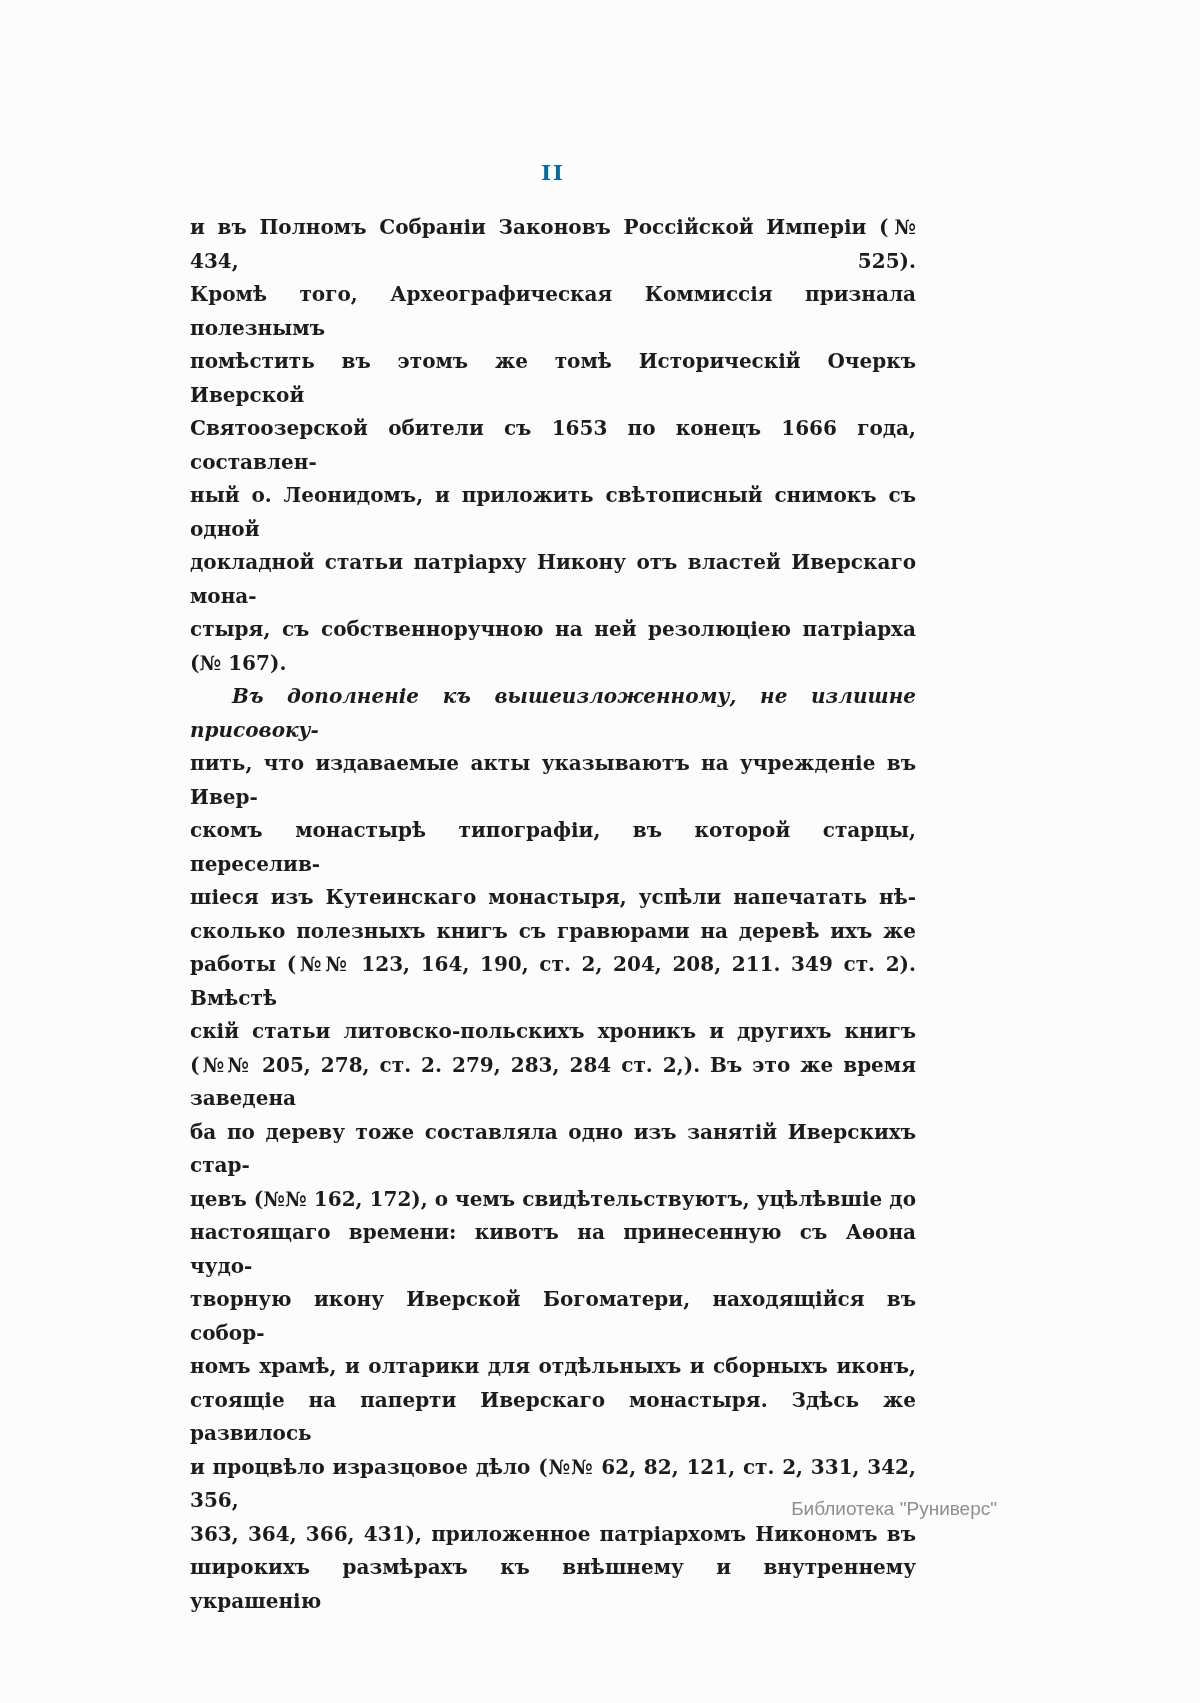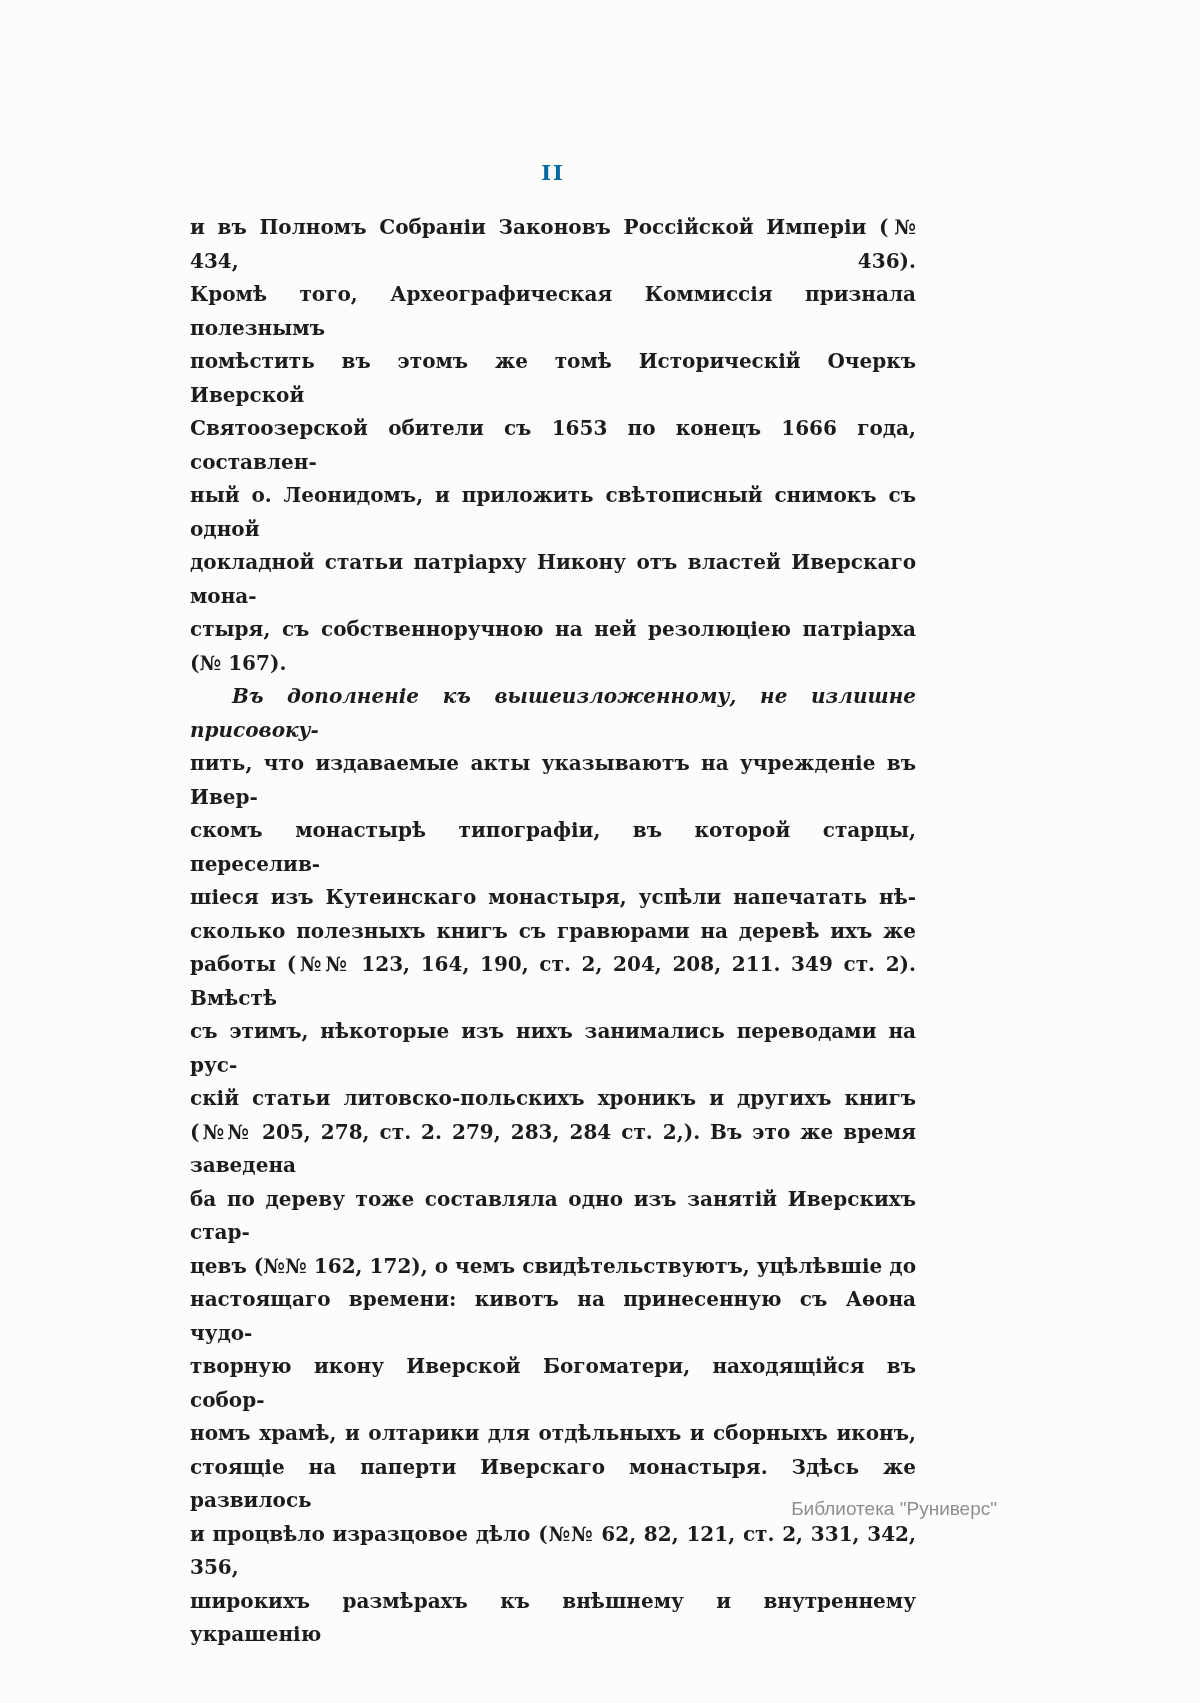--- a/index.html
+++ b/index.html
@@ -55,43 +55,43 @@
   }
 </style>
 </head>
 <body>
 
 <div class="page">
   <div class="page-number">II</div>
 
   <div class="text-block">
       <div class="paragraph">
-        <div class="line">и въ Полномъ Собраніи Законовъ Россійской Имперіи (№ 434, 436).</div>
+        <div class="line">и въ Полномъ Собраніи Законовъ Россійской Имперіи (№ 434, 525).</div>
         <div class="line">Кромѣ того, Археографическая Коммиссія признала полезнымъ</div>
         <div class="line">помѣстить въ этомъ же томѣ Историческій Очеркъ Иверской</div>
         <div class="line">Святоозерской обители съ 1653 по конецъ 1666 года, составлен-</div>
         <div class="line">ный о. Леонидомъ, и приложить свѣтописный снимокъ съ одной</div>
         <div class="line">докладной статьи патріарху Никону отъ властей Иверскаго мона-</div>
         <div class="line last">стыря, съ собственноручною на ней резолюціею патріарха (№ 167).</div>
       </div>
       <div class="paragraph">
         <div class="line indent">Въ дополненіе къ вышеизложенному, не излишне присовоку-</div>
         <div class="line">пить, что издаваемые акты указываютъ на учрежденіе въ Ивер-</div>
         <div class="line">скомъ монастырѣ типографіи, въ которой старцы, переселив-</div>
         <div class="line">шіеся изъ Кутеинскаго монастыря, успѣли напечатать нѣ-</div>
         <div class="line">сколько полезныхъ книгъ съ гравюрами на деревѣ ихъ же</div>
         <div class="line">работы (№№ 123, 164, 190, ст. 2, 204, 208, 211. 349 ст. 2). Вмѣстѣ</div>
-        <div class="line">съ этимъ, нѣкоторые изъ нихъ занимались переводами на рус-</div>
         <div class="line">скій статьи литовско-польскихъ хроникъ и другихъ книгъ</div>
         <div class="line">(№№ 205, 278, ст. 2. 279, 283, 284 ст. 2,). Въ это же время заведена</div>
         <div class="line">ба по дереву тоже составляла одно изъ занятій Иверскихъ стар-</div>
         <div class="line">цевъ (№№ 162, 172), о чемъ свидѣтельствуютъ, уцѣлѣвшіе до</div>
         <div class="line">настоящаго времени: кивотъ на принесенную съ Аѳона чудо-</div>
         <div class="line">творную икону Иверской Богоматери, находящійся въ собор-</div>
         <div class="line">номъ храмѣ, и олтарики для отдѣльныхъ и сборныхъ иконъ,</div>
         <div class="line">стоящіе на паперти Иверскаго монастыря. Здѣсь же развилось</div>
         <div class="line">и процвѣло изразцовое дѣло (№№ 62, 82, 121, ст. 2, 331, 342, 356,</div>
+        <div class="line">363, 364, 366, 431), приложенное патріархомъ Никономъ въ</div>
         <div class="line">широкихъ размѣрахъ къ внѣшнему и внутреннему украшенію</div>
       </div>
     </div>
 
   <div class="watermark">Библиотека "Руниверс"</div>
 </div>
 
 </body></html>

